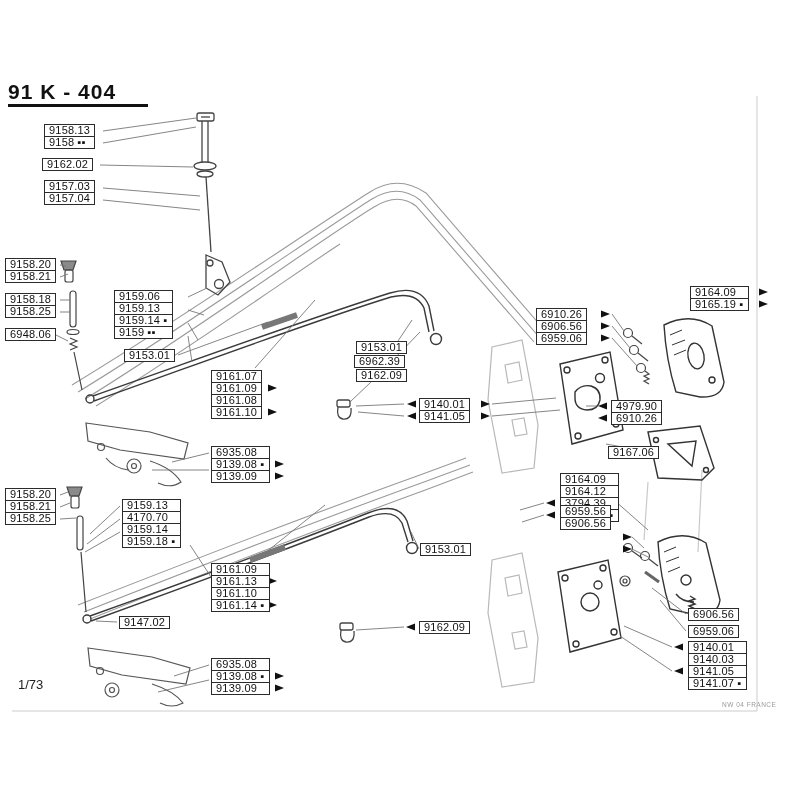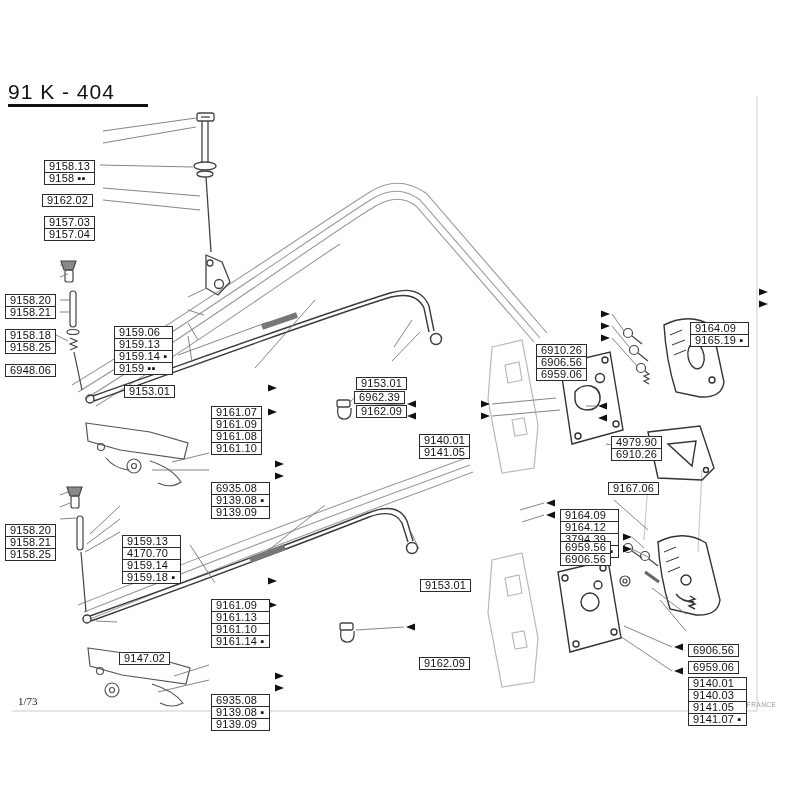--- a/index.html
+++ b/index.html
@@ -1,28 +1,28 @@
 <!DOCTYPE html>
 <html><head>
 <meta charset="utf-8">
 <style>
   html,body{margin:0;padding:0;background:#ffffff;}
   .page{
     position:relative;width:800px;height:800px;background:#fff;overflow:hidden;
     font-family:"Liberation Sans",sans-serif;color:#111;
   }
   .title{
-    position:absolute;left:8px;top:80px;font-size:21px;font-weight:normal;
+    position:absolute;left:8px;top:80px;font-size:21px;font-weight:bold;
     letter-spacing:1px;color:#111;
   }
   .title-rule{position:absolute;left:8px;top:104px;width:140px;height:2.5px;background:#111;}
-  .page-num{position:absolute;left:18px;top:695px;font-size:11px;color:#222;font-family:Liberation Serif, serif;}
+  .page-num{position:absolute;left:18px;top:677px;font-size:13px;color:#222;}
   .watermark{position:absolute;left:722px;top:701px;font-size:6.5px;color:#9a9a9a;letter-spacing:.5px;}
   svg.art{position:absolute;left:0;top:0;z-index:1;}
-  .lbl{position:absolute;display:flex;flex-direction:column;align-items:stretch;z-index:2;margin-top:36px;}
+  .lbl{position:absolute;display:flex;flex-direction:column;align-items:stretch;z-index:2;}
   .lbl .row{
     box-sizing:border-box;border:1px solid #2b2b2b;background:#fff;
     padding:0 4px;font-size:11px;line-height:11px;height:13px;
     display:flex;align-items:center;white-space:nowrap;color:#111;letter-spacing:.2px;
   }
   .lbl .row + .row{margin-top:-1px;}
 </style>
 </head>
 <body>
 

